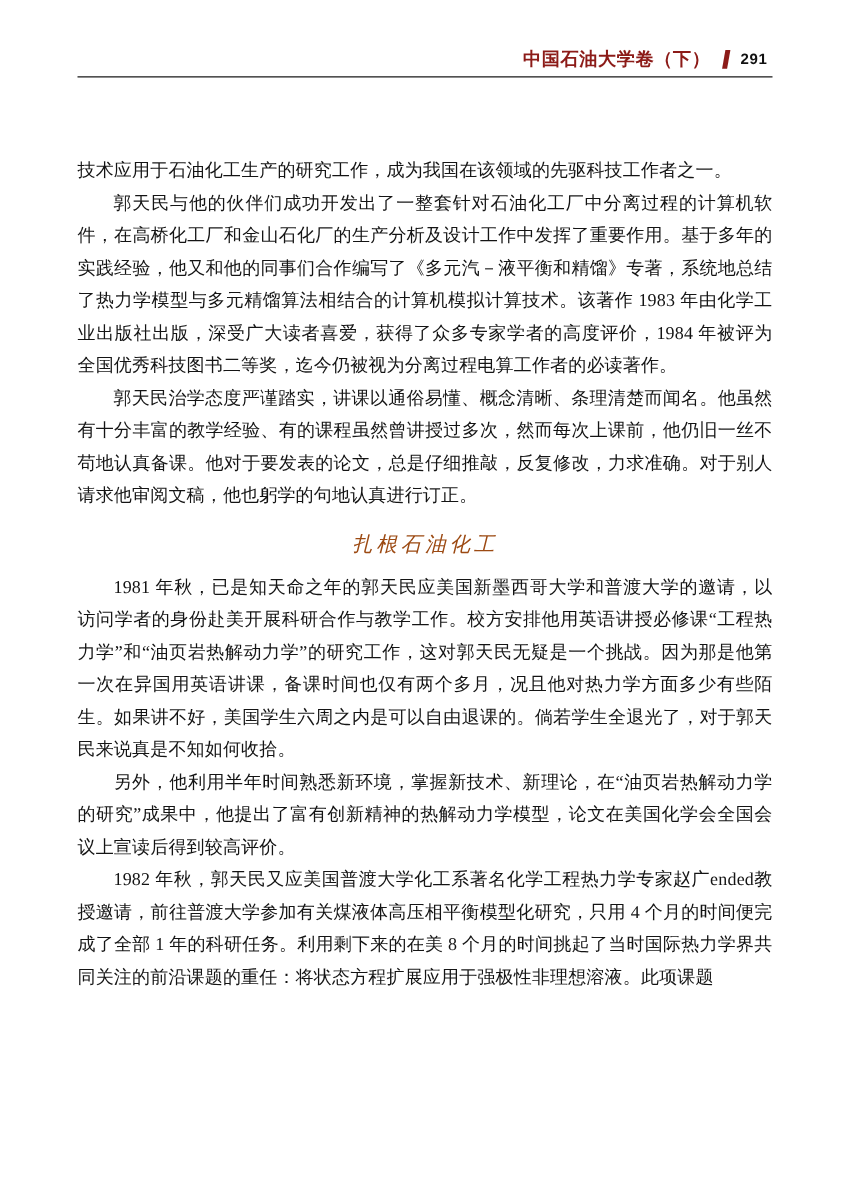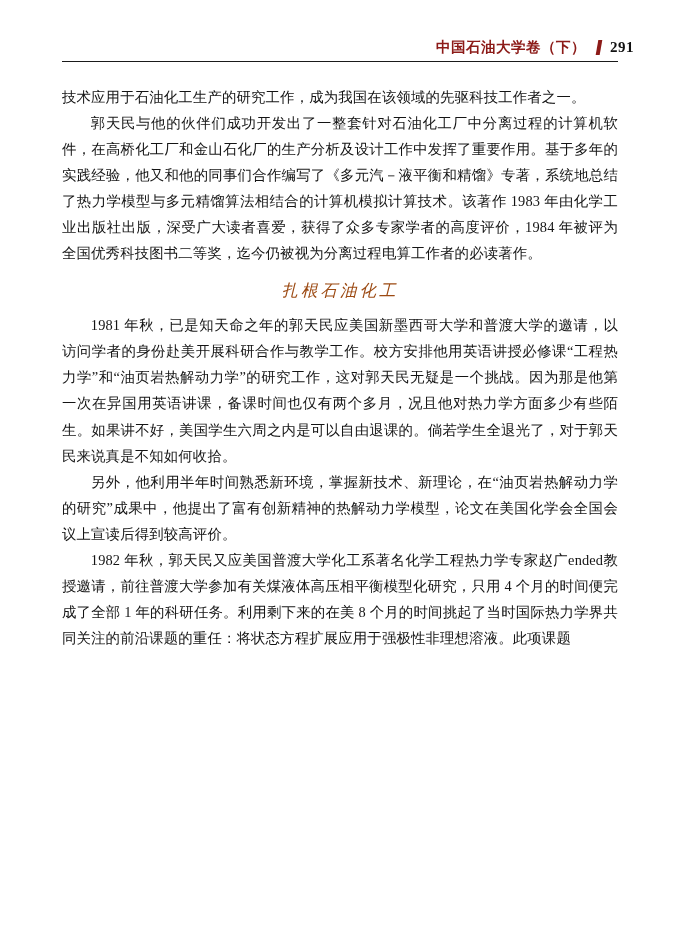--- a/index.html
+++ b/index.html
@@ -24,41 +24,41 @@
   
   .header {
     position: absolute;
     left: 0;
     top: 34px;
     width: 680px;
     height: 26px;
     display: flex;
     align-items: center;
     justify-content: flex-end;
-    padding-right: 46px;
+    padding-right: 66px;
     box-sizing: border-box;
   }
   .header-title {
     font-family: "Liberation Serif", "DejaVu Serif", serif;
     font-size: 14.5px;
     letter-spacing: 0.5px;
     color: #8c1b18;
     font-weight: bold;
   }
   .header-sep {
     display: inline-block;
     width: 4px;
     height: 15px;
     background: #8c1b18;
     margin: 0 9px 0 11px;
     transform: skewX(-10deg);
   }
   .header-pageno {
-    font-family: Liberation Serif, serif;
-    font-size: 15px;
+    font-family: Liberation Sans, sans-serif;
+    font-size: 12px;
     font-weight: bold;
     color: #111111;
     letter-spacing: 0.5px;
   }
   .header-rule {
     position: absolute;
     left: 62px;
     top: 61px;
     width: 556px;
     height: 1px;
@@ -76,20 +76,21 @@
     font-size: 14.4px;
     line-height: 26.05px;
     text-align: justify;
     text-justify: inter-ideograph;
     text-indent: 2em;
     letter-spacing: 0.15px;
     color: #141414;
   }
   p.para.noindent {
     text-indent: 0;
+    margin-top: 40px;
   }
   h2.section-title {
     margin: 14px 0 10px 0;
     text-align: center;
     font-size: 16.5px;
     font-weight: normal;
     color: #9c4a13;
     letter-spacing: 3px;
     font-family: "Liberation Serif", "DejaVu Serif", serif;
     font-style: italic;
@@ -103,20 +104,21 @@
   <div class="header">
     <span class="header-title">中国石油大学卷（下）</span>
     <span class="header-sep"></span>
     <span class="header-pageno">291</span>
   </div>
   <div class="header-rule"></div>
 
   <div class="content">
     <p class="para noindent">技术应用于石油化工生产的研究工作，成为我国在该领域的先驱科技工作者之一。</p>
     <p class="para">郭天民与他的伙伴们成功开发出了一整套针对石油化工厂中分离过程的计算机软件，在高桥化工厂和金山石化厂的生产分析及设计工作中发挥了重要作用。基于多年的实践经验，他又和他的同事们合作编写了《多元汽－液平衡和精馏》专著，系统地总结了热力学模型与多元精馏算法相结合的计算机模拟计算技术。该著作 1983 年由化学工业出版社出版，深受广大读者喜爱，获得了众多专家学者的高度评价，1984 年被评为全国优秀科技图书二等奖，迄今仍被视为分离过程电算工作者的必读著作。</p>
+    <p class="para">郭天民治学态度严谨踏实，讲课以通俗易懂、概念清晰、条理清楚而闻名。他虽然有十分丰富的教学经验、有的课程虽然曾讲授过多次，然而每次上课前，他仍旧一丝不苟地认真备课。他对于要发表的论文，总是仔细推敲，反复修改，力求准确。对于别人请求他审阅文稿，他也躬学的句地认真进行订正。</p>
 
     <h2 class="section-title">扎根石油化工</h2>
 
     <p class="para">1981 年秋，已是知天命之年的郭天民应美国新墨西哥大学和普渡大学的邀请，以访问学者的身份赴美开展科研合作与教学工作。校方安排他用英语讲授必修课“工程热力学”和“油页岩热解动力学”的研究工作，这对郭天民无疑是一个挑战。因为那是他第一次在异国用英语讲课，备课时间也仅有两个多月，况且他对热力学方面多少有些陌生。如果讲不好，美国学生六周之内是可以自由退课的。倘若学生全退光了，对于郭天民来说真是不知如何收拾。</p>
     <p class="para">另外，他利用半年时间熟悉新环境，掌握新技术、新理论，在“油页岩热解动力学的研究”成果中，他提出了富有创新精神的热解动力学模型，论文在美国化学会全国会议上宣读后得到较高评价。</p>
     <p class="para">1982 年秋，郭天民又应美国普渡大学化工系著名化学工程热力学专家赵广ended教授邀请，前往普渡大学参加有关煤液体高压相平衡模型化研究，只用 4 个月的时间便完成了全部 1 年的科研任务。利用剩下来的在美 8 个月的时间挑起了当时国际热力学界共同关注的前沿课题的重任：将状态方程扩展应用于强极性非理想溶液。此项课题</p>
   </div>
 
 </div>
 

